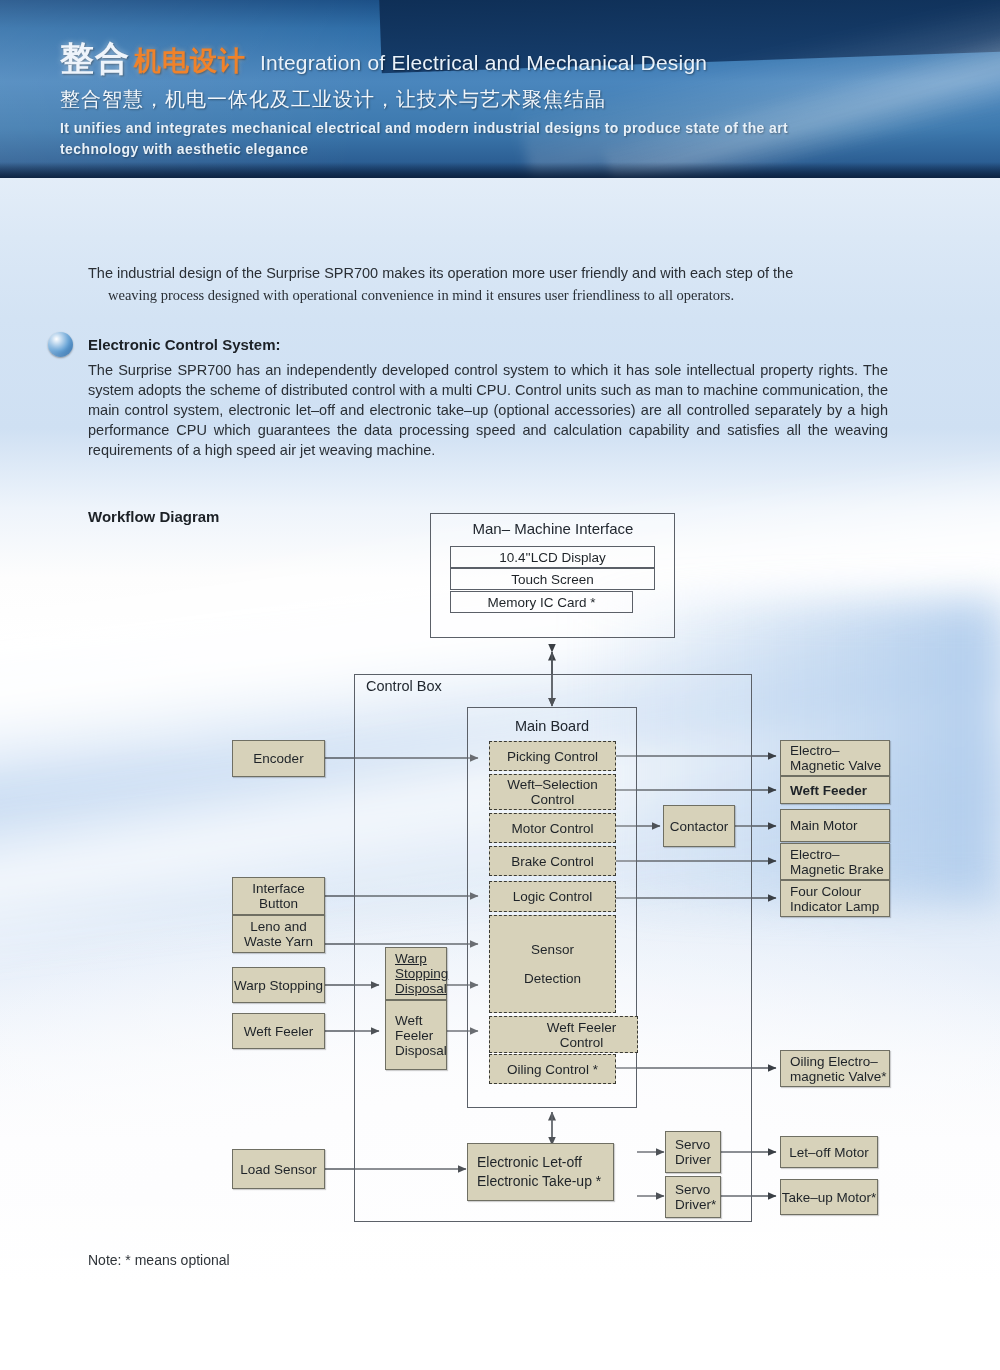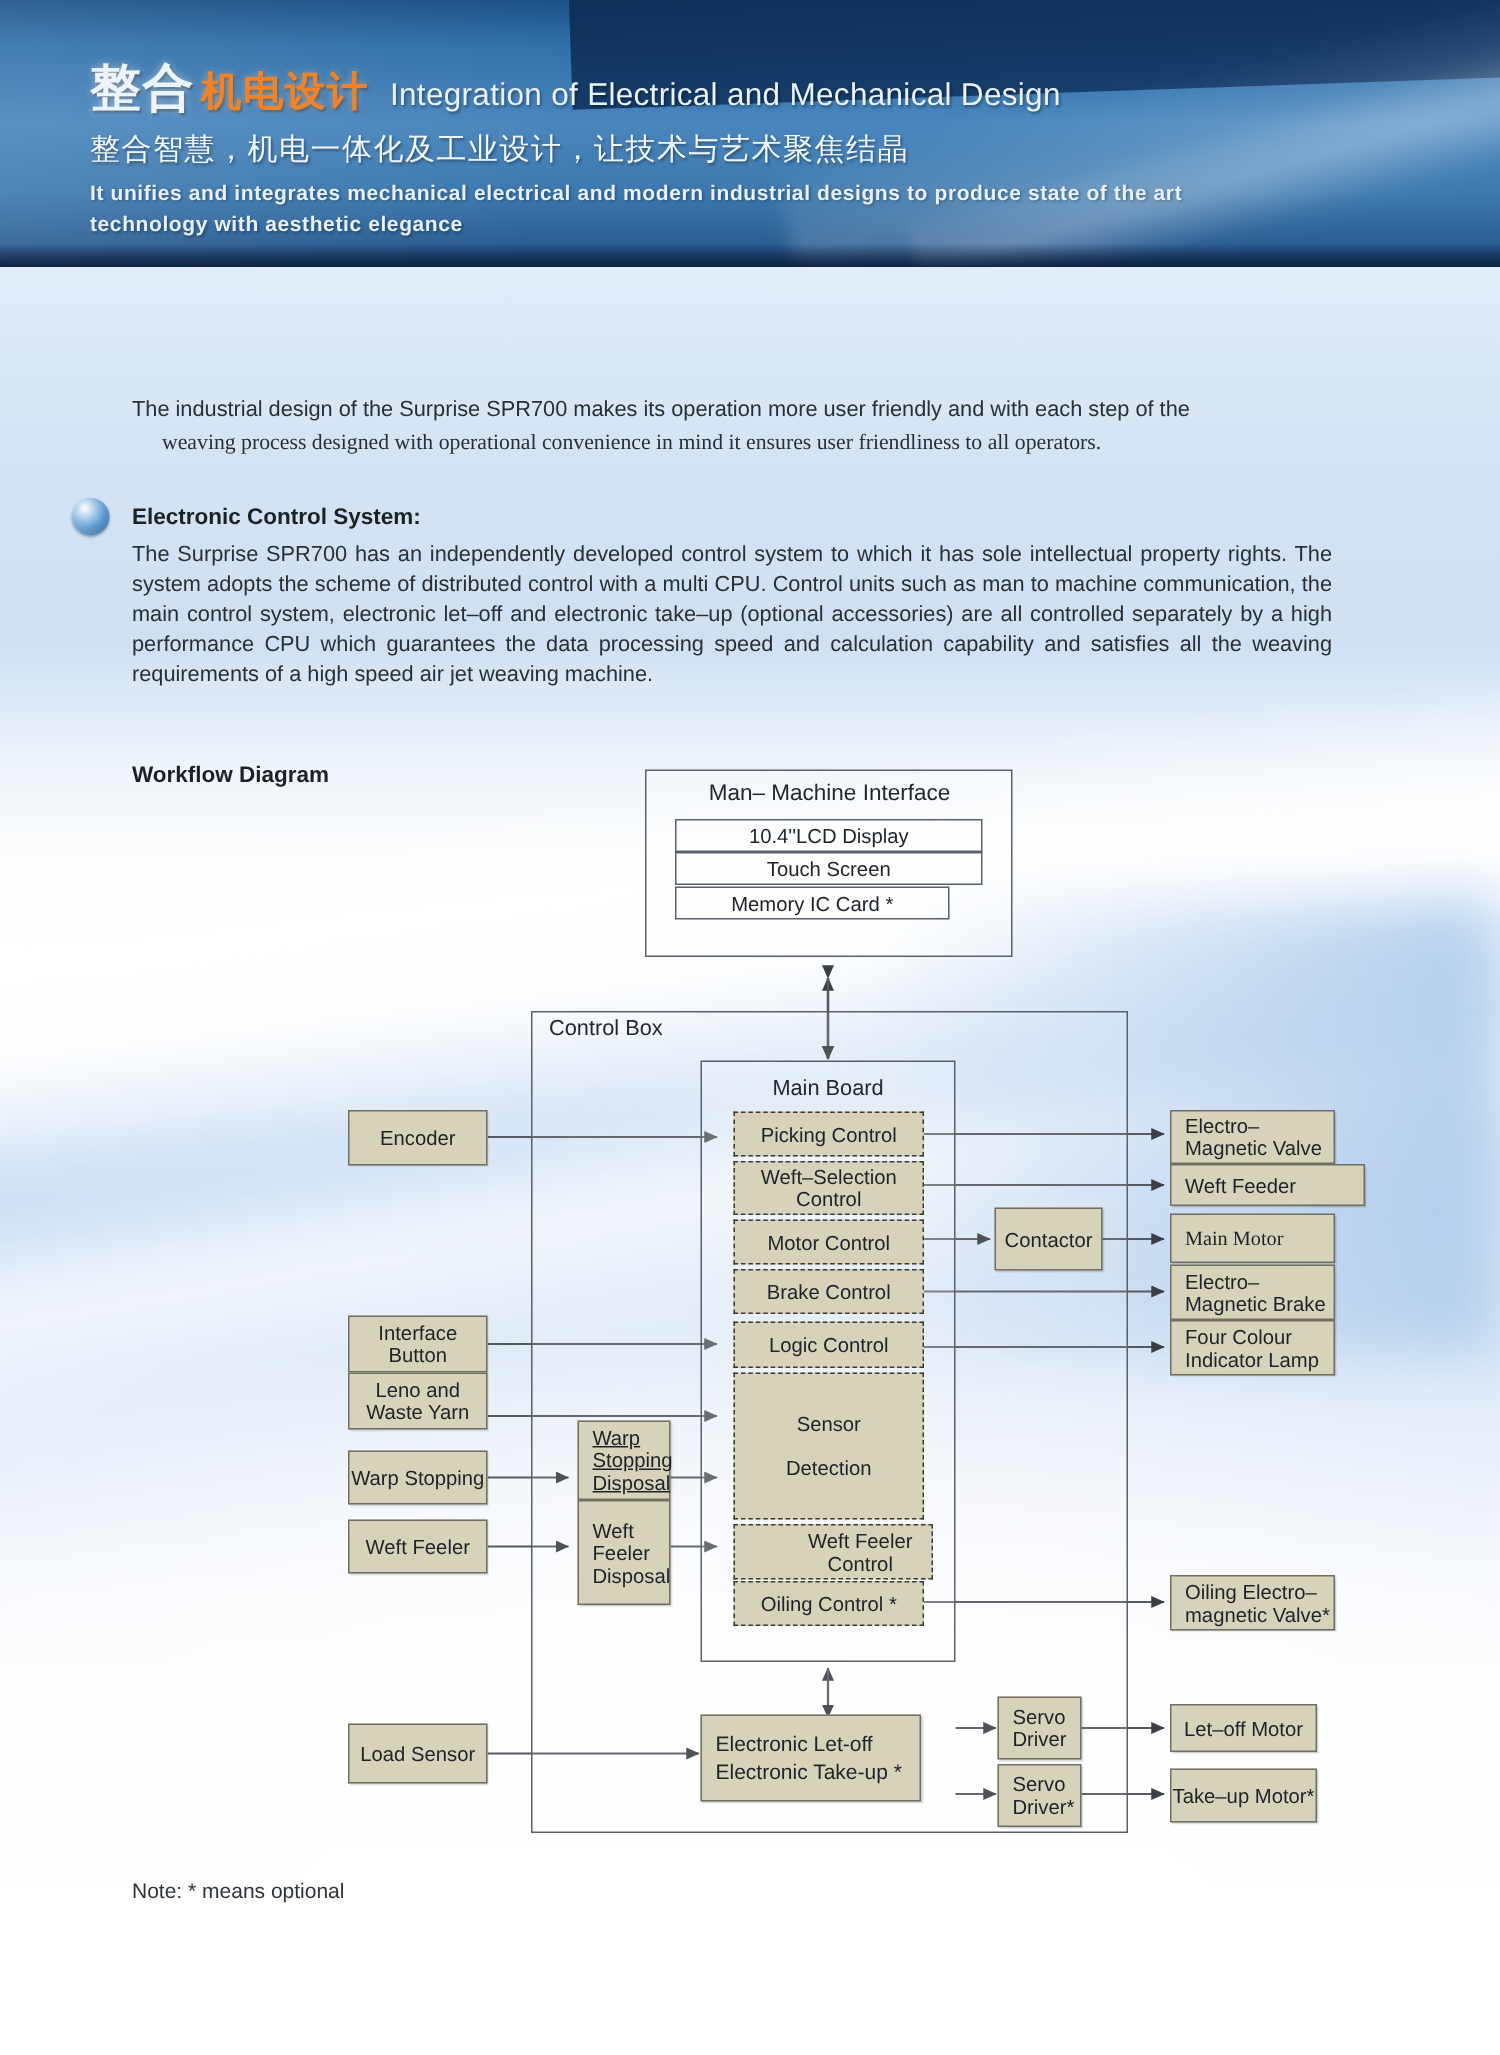--- a/index.html
+++ b/index.html
@@ -285,21 +285,21 @@
     <div class="node dashed" style="left:489px;top:846px;width:127px;height:30px;">
       <span>Brake Control</span>
     </div>
     <div class="node dashed" style="left:489px;top:881px;width:127px;height:31px;">
       <span>Logic Control</span>
     </div>
     <div class="node dashed" style="left:489px;top:915px;width:127px;height:98px;flex-direction:column;justify-content:center;gap:14px;">
       <span>Sensor</span>
       <span>Detection</span>
     </div>
-    <div class="node dashed" style="left:489px;top:1016px;width:133px;height:37px;padding-left:36px;">
+    <div class="node dashed" style="left:489px;top:1016px;width:149px;height:37px;padding-left:36px;">
       <span>Weft Feeler Control</span>
     </div>
     <div class="node dashed" style="left:489px;top:1054px;width:127px;height:30px;">
       <span>Oiling Control *</span>
     </div>
 
     <div class="node tan" style="left:232px;top:740px;width:93px;height:37px;">
       <span>Encoder</span>
     </div>
     <div class="node tan" style="left:232px;top:877px;width:93px;height:38px;">
@@ -325,24 +325,24 @@
       <span>Weft Feeler Disposal</span>
     </div>
 
     <div class="node tan" style="left:663px;top:805px;width:72px;height:42px;">
       <span>Contactor</span>
     </div>
 
     <div class="node tan tan-left" style="left:780px;top:740px;width:110px;height:36px;">
       <span>Electro– Magnetic Valve</span>
     </div>
-    <div class="node tan tan-left" style="left:780px;top:776px;width:130px;height:28px;">
+    <div class="node tan tan-left" style="left:780px;top:776px;width:110px;height:28px;font-weight:bold;">
       <span>Weft Feeder</span>
     </div>
-    <div class="node tan tan-left" style="left:780px;top:809px;width:110px;height:33px;font-family:Liberation Serif, serif;">
+    <div class="node tan tan-left" style="left:780px;top:809px;width:110px;height:33px;">
       <span>Main Motor</span>
     </div>
     <div class="node tan tan-left" style="left:780px;top:843px;width:110px;height:37px;">
       <span>Electro– Magnetic Brake</span>
     </div>
     <div class="node tan tan-left" style="left:780px;top:880px;width:110px;height:37px;">
       <span>Four Colour Indicator Lamp</span>
     </div>
     <div class="node tan tan-left" style="left:780px;top:1050px;width:110px;height:37px;">
       <span>Oiling Electro– magnetic Valve*</span>

